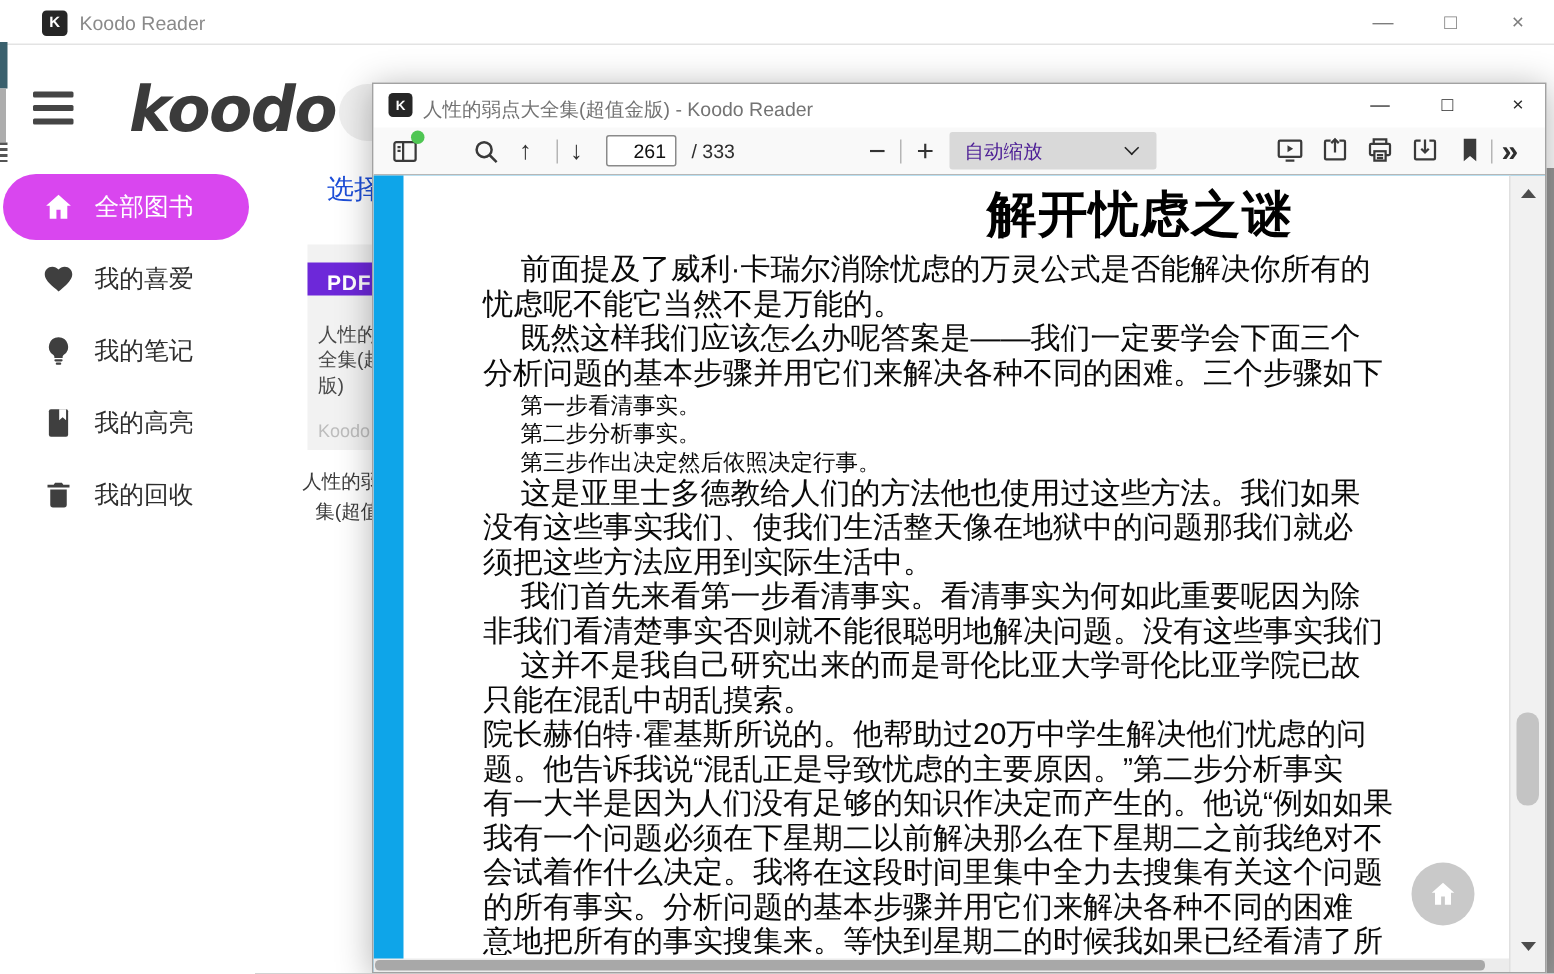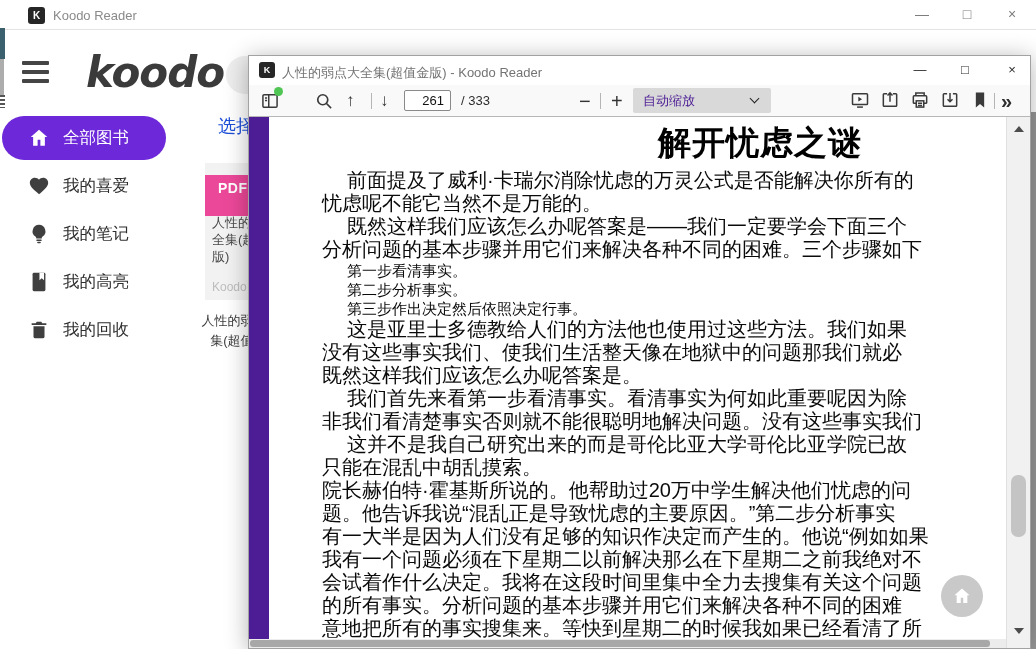--- a/index.html
+++ b/index.html
@@ -30,28 +30,28 @@
   .logo { position:absolute; left:86px; top:48px; font-size:42px; font-weight:bold; font-style:italic;
           color:#3b3b3b; letter-spacing:-1px; font-family:"DejaVu Sans", sans-serif; }
   .search-frag { position:absolute; left:226px; top:56px; width:26px; height:38px; background:#eeeeee;
                  border-radius:19px 0 0 19px; }
   .sidenav { position:absolute; left:0; top:116px; width:200px; }
   .side-item { position:relative; height:44px; margin-bottom:4px; display:flex; align-items:center;
                padding-left:28px; color:#2e2e2e; cursor:pointer; }
   .side-item .side-icon { width:22px; height:22px; color:#3f3f3f; flex:0 0 22px; }
   .side-icon svg { width:22px; height:22px; display:block; }
   .side-item .side-label { margin-left:13px; font-size:16.5px; }
-  .side-item.active { background:#6d28d9; width:164px; margin-left:2px; border-radius:22px;
+  .side-item.active { background:#d946ef; width:164px; margin-left:2px; border-radius:22px;
                       padding-left:26px; color:#fff;text-align:right; }
   .side-item.active .side-icon { color:#fff; }
 
   
   .select-label { position:absolute; left:218px; top:114px; font-size:18px; color:#1d4ed8; }
   .book-card { position:absolute; left:205px; top:163px; width:120px; height:137px; background:#f2f2f2; }
-  .fmt-badge { position:absolute; left:0; top:12px; width:56px; height:41px; background:#ec4899;
+  .fmt-badge { position:absolute; left:0; top:12px; width:56px; height:22px; background:#6d28d9;
                color:#fff; font-size:14px; font-weight:bold; line-height:27px; padding-left:13px;
                letter-spacing:.5px; }
   .card-title { position:absolute; left:7px; top:51px; width:80px; font-size:13px; line-height:17px;
                 color:#4a4a4a; }
   .card-src { position:absolute; left:7px; top:117px; font-size:12px; color:#bdbdbd; }
   .book-caption { position:absolute; left:197px; top:311px; width:100px; text-align:center;
                   font-size:13px; line-height:20px; color:#3c3c3c; }
   .outer-scroll { position:absolute; left:1030px; top:112px; width:6px; height:537px; background:#999; }
 
   
@@ -91,21 +91,21 @@
   .zoom-select .z-label { position:absolute; left:10px; top:0; height:27px; line-height:25px;
                           font-size:13px; color:#4c1d95; }
   .sel-caret { position:absolute; right:13px; top:7px; width:7px; height:7px; border-right:1.6px solid #222;
                border-bottom:1.6px solid #222; transform:rotate(45deg); }
   .tb-right { position:absolute; left:601px; top:5px; display:flex; gap:10px; }
   .tb-right .tb-ric { width:20px; height:22px; color:#3a3a3a; cursor:pointer; }
   .tb-ric svg { width:20px; height:20px; display:block; }
   .tb-more { left:752px; font-size:20px; font-weight:600; color:#2f2f2f; }
 
   
-  .r-content { position:absolute; left:0; top:61px; width:781px; height:531px; background:#4c1d95; }
+  .r-content { position:absolute; left:0; top:61px; width:781px; height:531px; background:#0ea5e9; }
   .pdf-page { position:absolute; left:20px; top:0; width:737px; height:531px; background:#fff;
               overflow:hidden; }
   .page-heading { position:absolute; left:389px; top:4px; font-size:33px; font-weight:bold; color:#000;
                   letter-spacing:1px; white-space:nowrap; }
   .pdf-lines { position:absolute; left:53px; top:52px; width:660px; color:#0a0a0a; }
   .pline { font-size:20px; line-height:23px; white-space:nowrap; }
   .pline.indent { text-indent:25px; }
   .pline.small { font-size:15px; line-height:19px; }
 
   
@@ -289,21 +289,21 @@
 
         <div class="pline indent">前面提及了威利·卡瑞尔消除忧虑的万灵公式是否能解决你所有的</div>
             <div class="pline">忧虑呢不能它当然不是万能的。</div>
             <div class="pline indent">既然这样我们应该怎么办呢答案是——我们一定要学会下面三个</div>
             <div class="pline">分析问题的基本步骤并用它们来解决各种不同的困难。三个步骤如下</div>
             <div class="pline indent small">第一步看清事实。</div>
             <div class="pline indent small">第二步分析事实。</div>
             <div class="pline indent small">第三步作出决定然后依照决定行事。</div>
             <div class="pline indent">这是亚里士多德教给人们的方法他也使用过这些方法。我们如果</div>
             <div class="pline">没有这些事实我们、使我们生活整天像在地狱中的问题那我们就必</div>
-            <div class="pline">既然这样我们应该怎么办呢答案是。</div>
+            <div class="pline">须把这些方法应用到实际生活中。</div>
             <div class="pline indent">我们首先来看第一步看清事实。看清事实为何如此重要呢因为除</div>
             <div class="pline">非我们看清楚事实否则就不能很聪明地解决问题。没有这些事实我们</div>
             <div class="pline indent">这并不是我自己研究出来的而是哥伦比亚大学哥伦比亚学院已故</div>
             <div class="pline">只能在混乱中胡乱摸索。</div>
             <div class="pline">院长赫伯特·霍基斯所说的。他帮助过20万中学生解决他们忧虑的问</div>
             <div class="pline">题。他告诉我说“混乱正是导致忧虑的主要原因。”第二步分析事实</div>
             <div class="pline">有一大半是因为人们没有足够的知识作决定而产生的。他说“例如如果</div>
             <div class="pline">我有一个问题必须在下星期二以前解决那么在下星期二之前我绝对不</div>
             <div class="pline">会试着作什么决定。我将在这段时间里集中全力去搜集有关这个问题</div>
             <div class="pline">的所有事实。分析问题的基本步骤并用它们来解决各种不同的困难</div>

